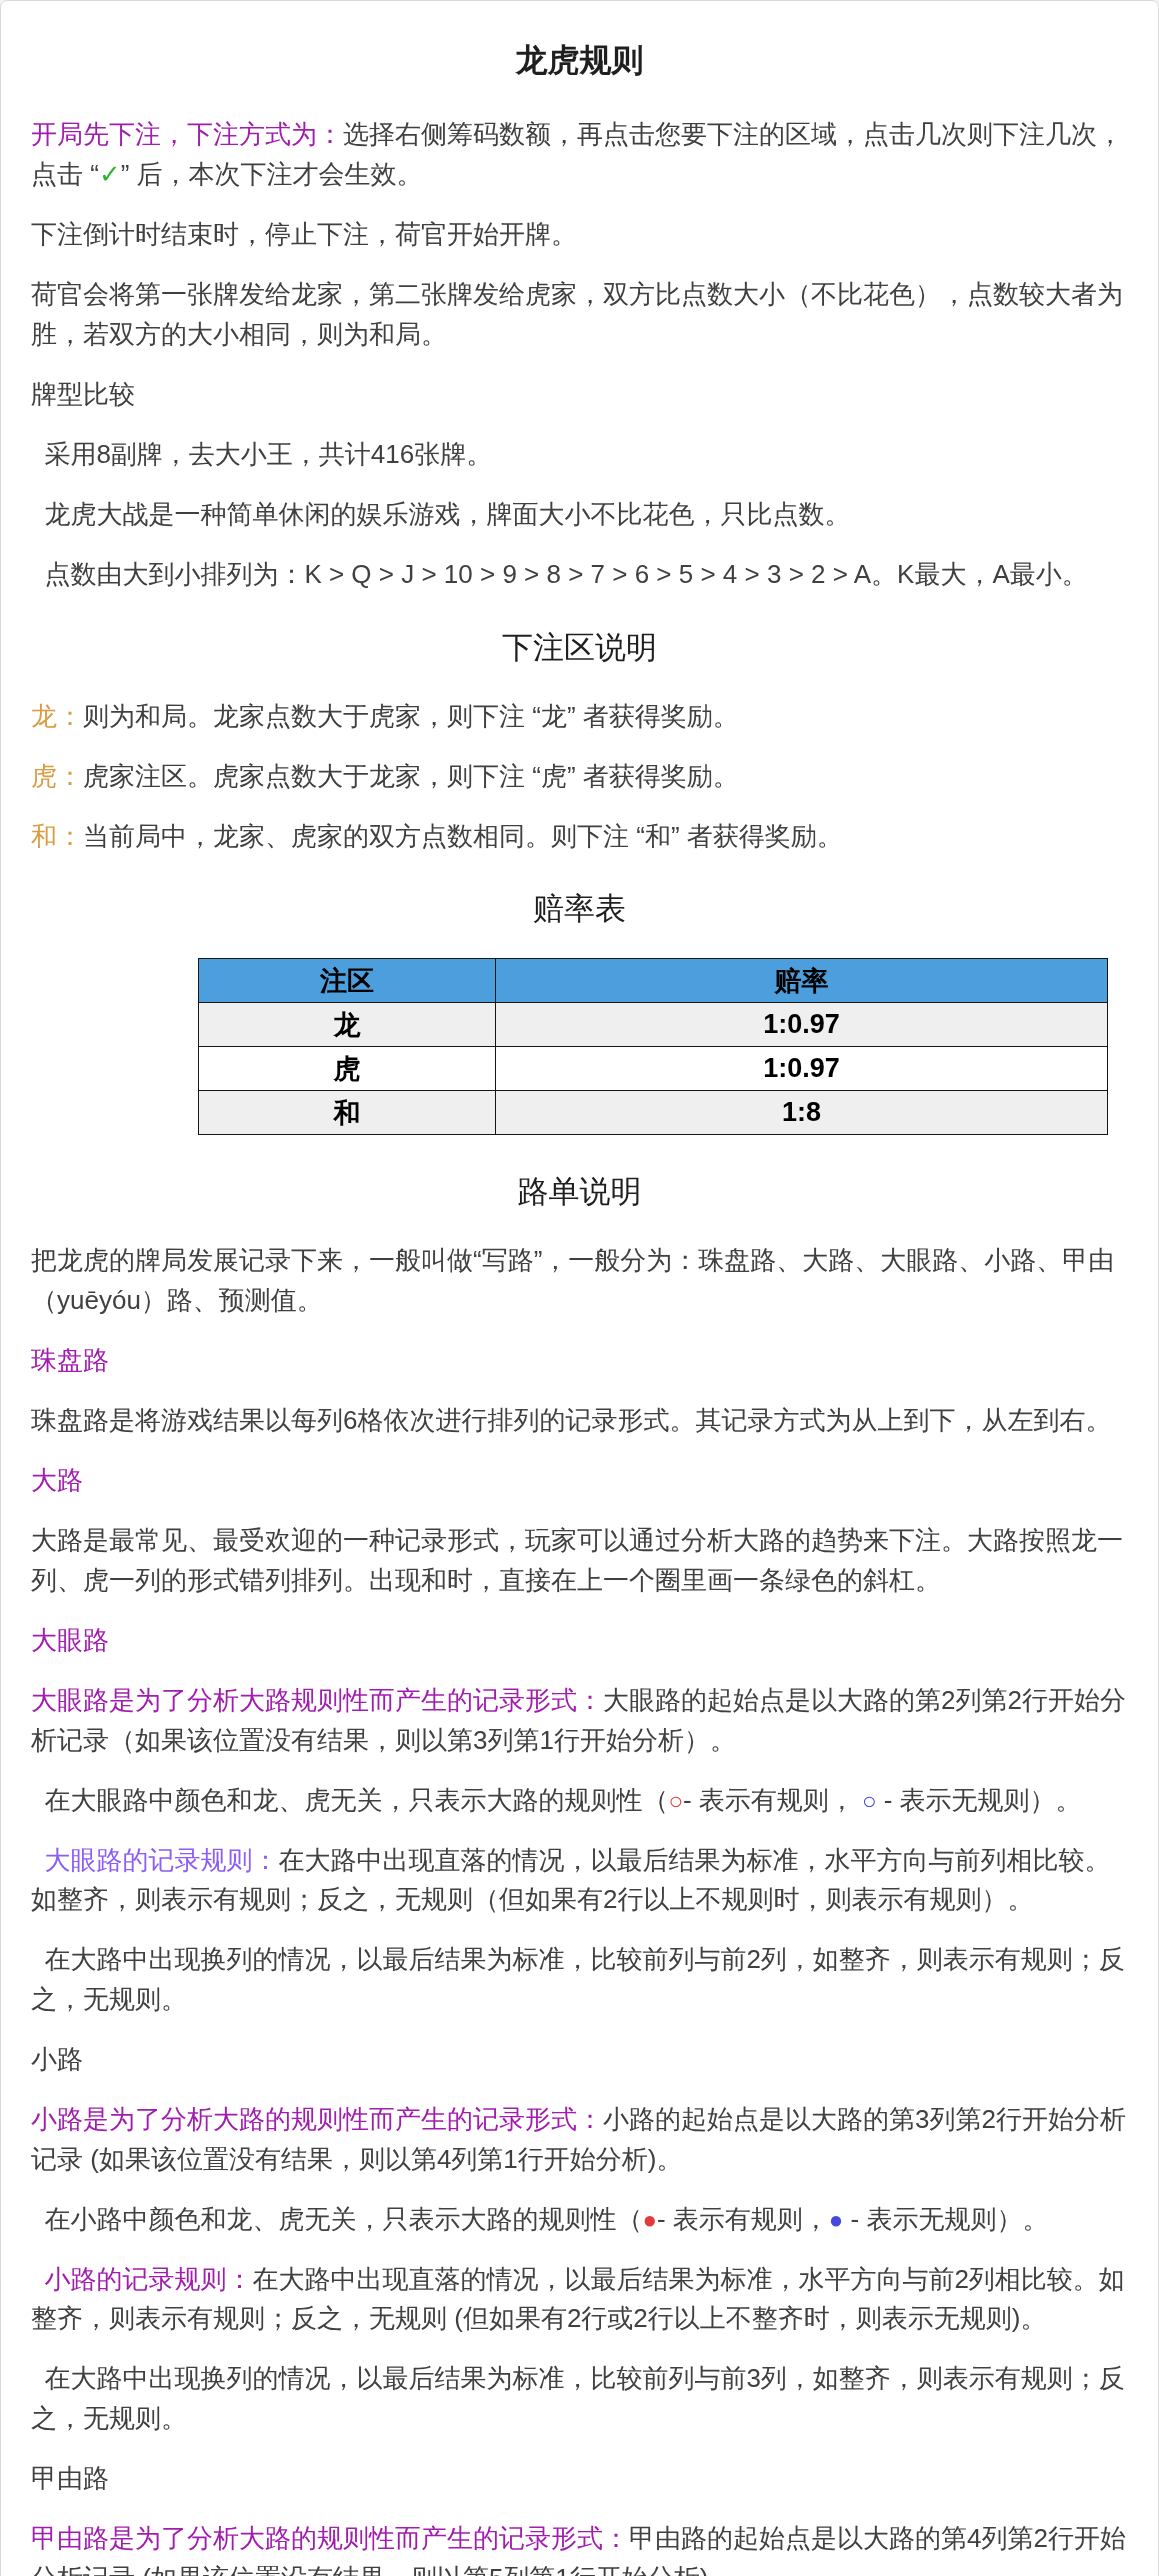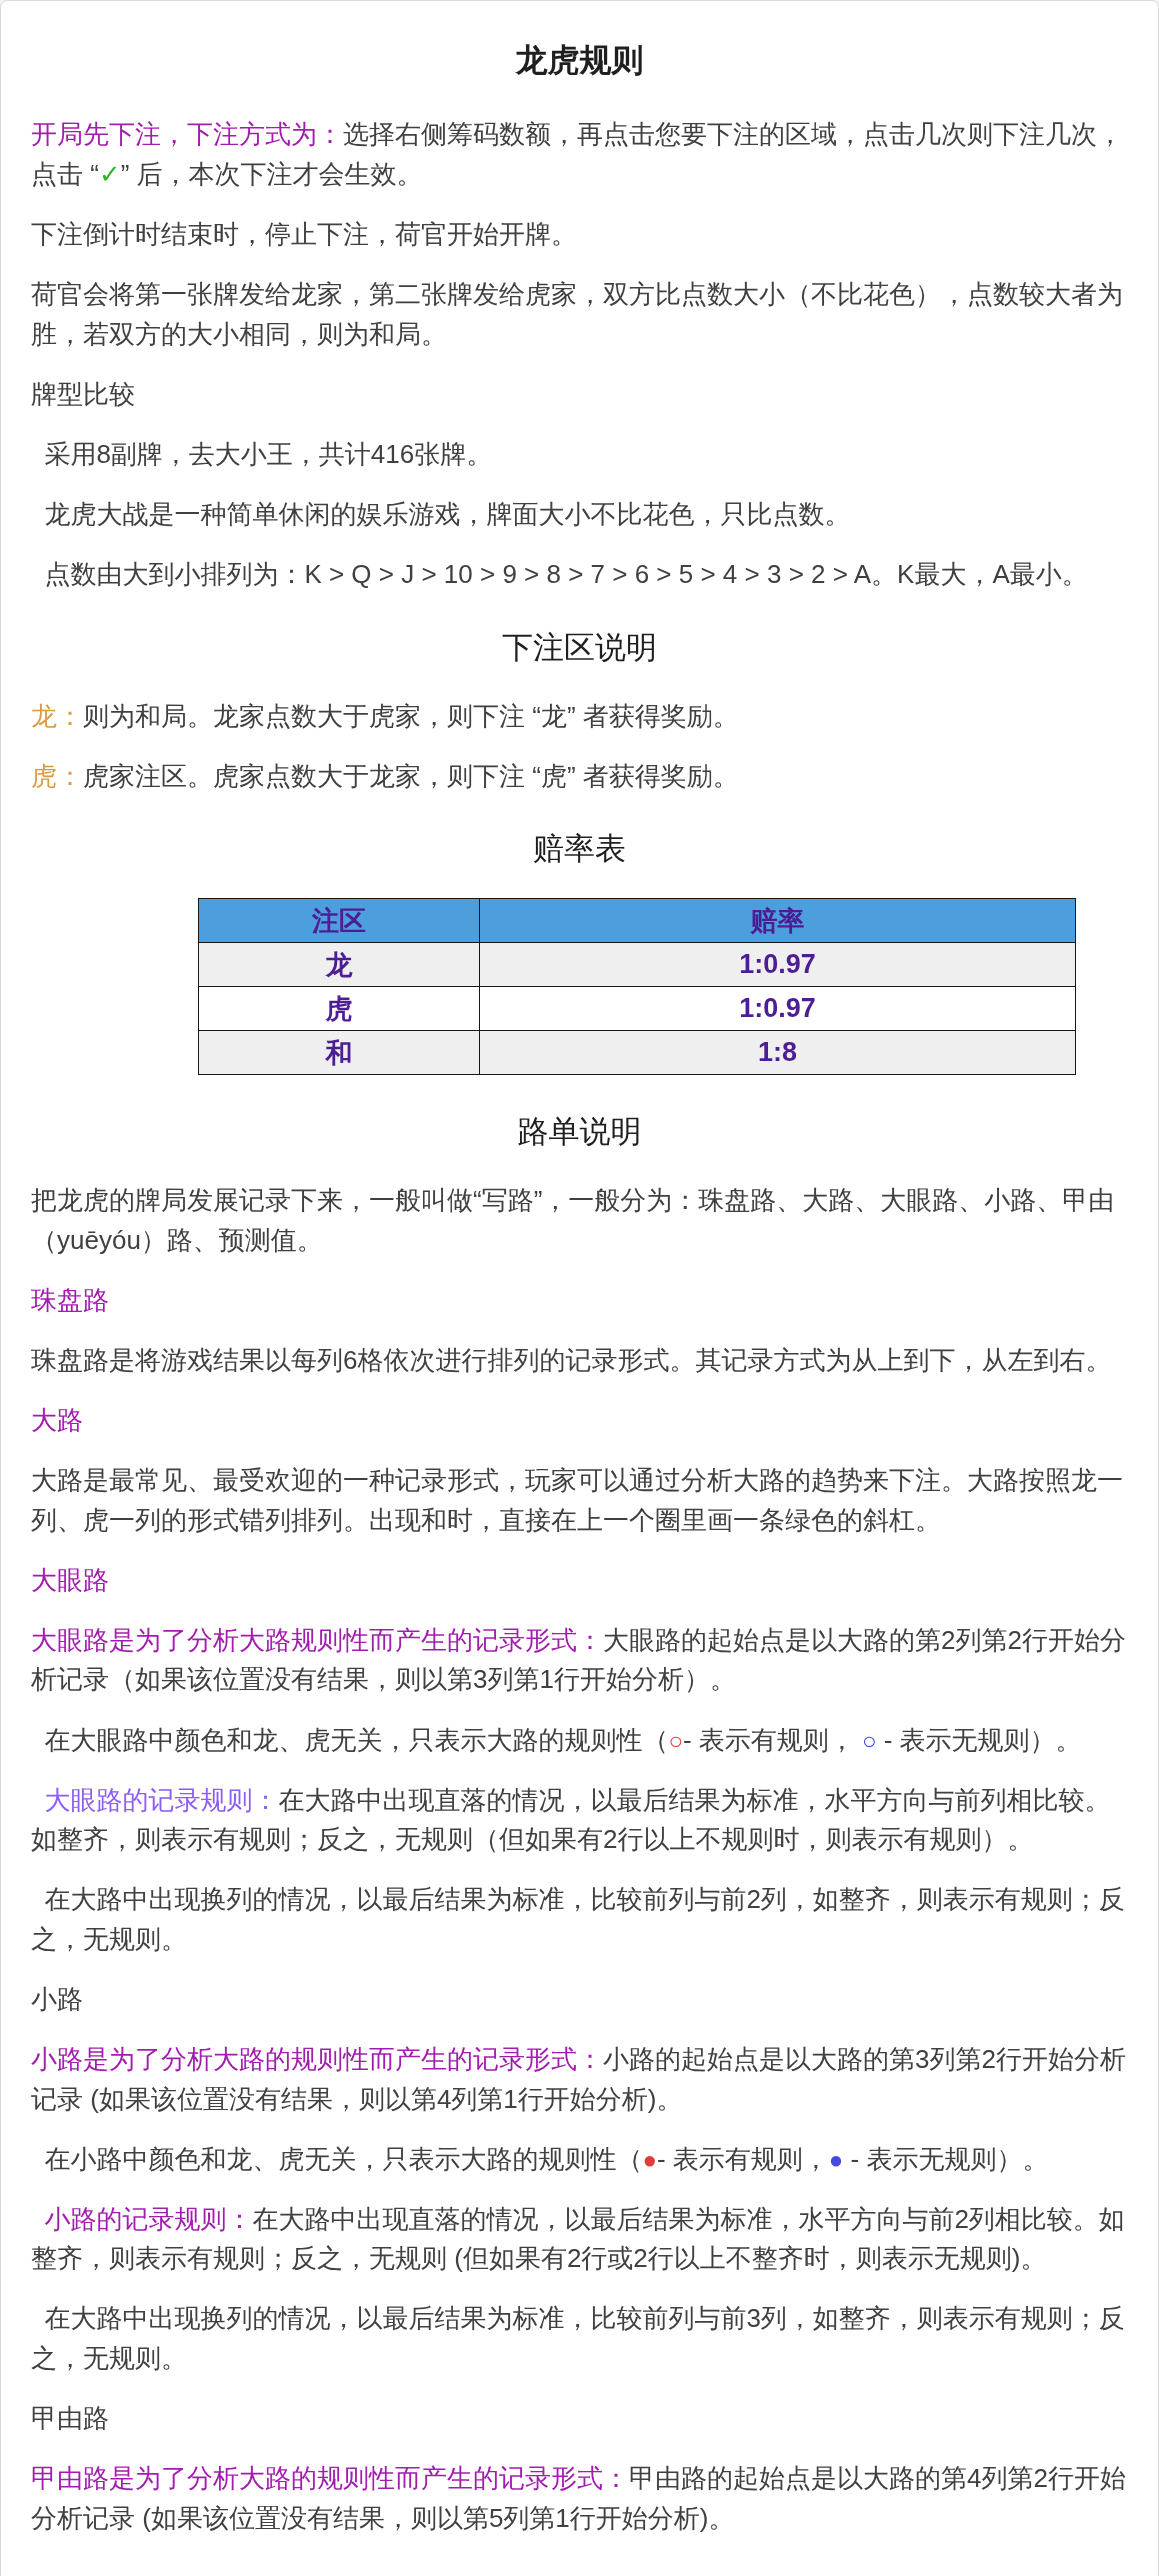--- a/index.html
+++ b/index.html
@@ -48,23 +48,23 @@
     border-collapse:collapse;
     margin:3.1px 0 36px 167px;
     table-layout:fixed;
   }
   table.payout th, table.payout td{
     border:1.5px solid #161616;
     text-align:center;
     vertical-align:middle;
     font-weight:bold;
     font-size:27px;
-    color:#4c1d95;
+    color:#000000;
     height:43px;
-    padding:0 11px;
+    padding:0 19px;
   }
   table.payout th{ background:#4d9edc; width:258px; }
   table.payout th + th{ width:573px; }
   table.payout tr.alt td{ background:#efefef; }
   table.payout tr.plain td{ background:#ffffff; }
 </style>
 </head>
 <body>
 
 <main class="page" id="doc">
@@ -72,20 +72,21 @@
     <p class="para"><span class="c-red">开局先下注，下注方式为：</span><span>选择右侧筹码数额，再点击您要下注的区域，点击几次则下注几次，点击 “</span><span class="c-green">✓</span><span>” 后，本次下注才会生效。</span></p>
     <p class="para"><span>下注倒计时结束时，停止下注，荷官开始开牌。</span></p>
     <p class="para"><span>荷官会将第一张牌发给龙家，第二张牌发给虎家，双方比点数大小（不比花色），点数较大者为胜，若双方的大小相同，则为和局。</span></p>
     <p class="para"><span>牌型比较</span></p>
     <p class="para indent"><span>采用8副牌，去大小王，共计416张牌。</span></p>
     <p class="para indent"><span>龙虎大战是一种简单休闲的娱乐游戏，牌面大小不比花色，只比点数。</span></p>
     <p class="para indent"><span>点数由大到小排列为：K &gt; Q &gt; J &gt; 10 &gt; 9 &gt; 8 &gt; 7 &gt; 6 &gt; 5 &gt; 4 &gt; 3 &gt; 2 &gt; A。K最大，A最小。</span></p>
     <h2 class="section-title"><span>下注区说明</span></h2>
     <p class="para"><span class="c-orange">龙：</span><span>则为和局。龙家点数大于虎家，则下注 “龙” 者获得奖励。</span></p>
     <p class="para"><span class="c-orange">虎：</span><span>虎家注区。虎家点数大于龙家，则下注 “虎” 者获得奖励。</span></p>
+    <p class="para"><span class="c-orange">和：</span><span>当前局中，龙家、虎家的双方点数相同。则下注 “和” 者获得奖励。</span></p>
     <h2 class="section-title"><span>赔率表</span></h2>
     <table class="payout">
       <thead>
         <tr>
           <th>注区</th>
           <th>赔率</th>
         </tr>
       </thead>
       <tbody>
         <tr class="alt">

